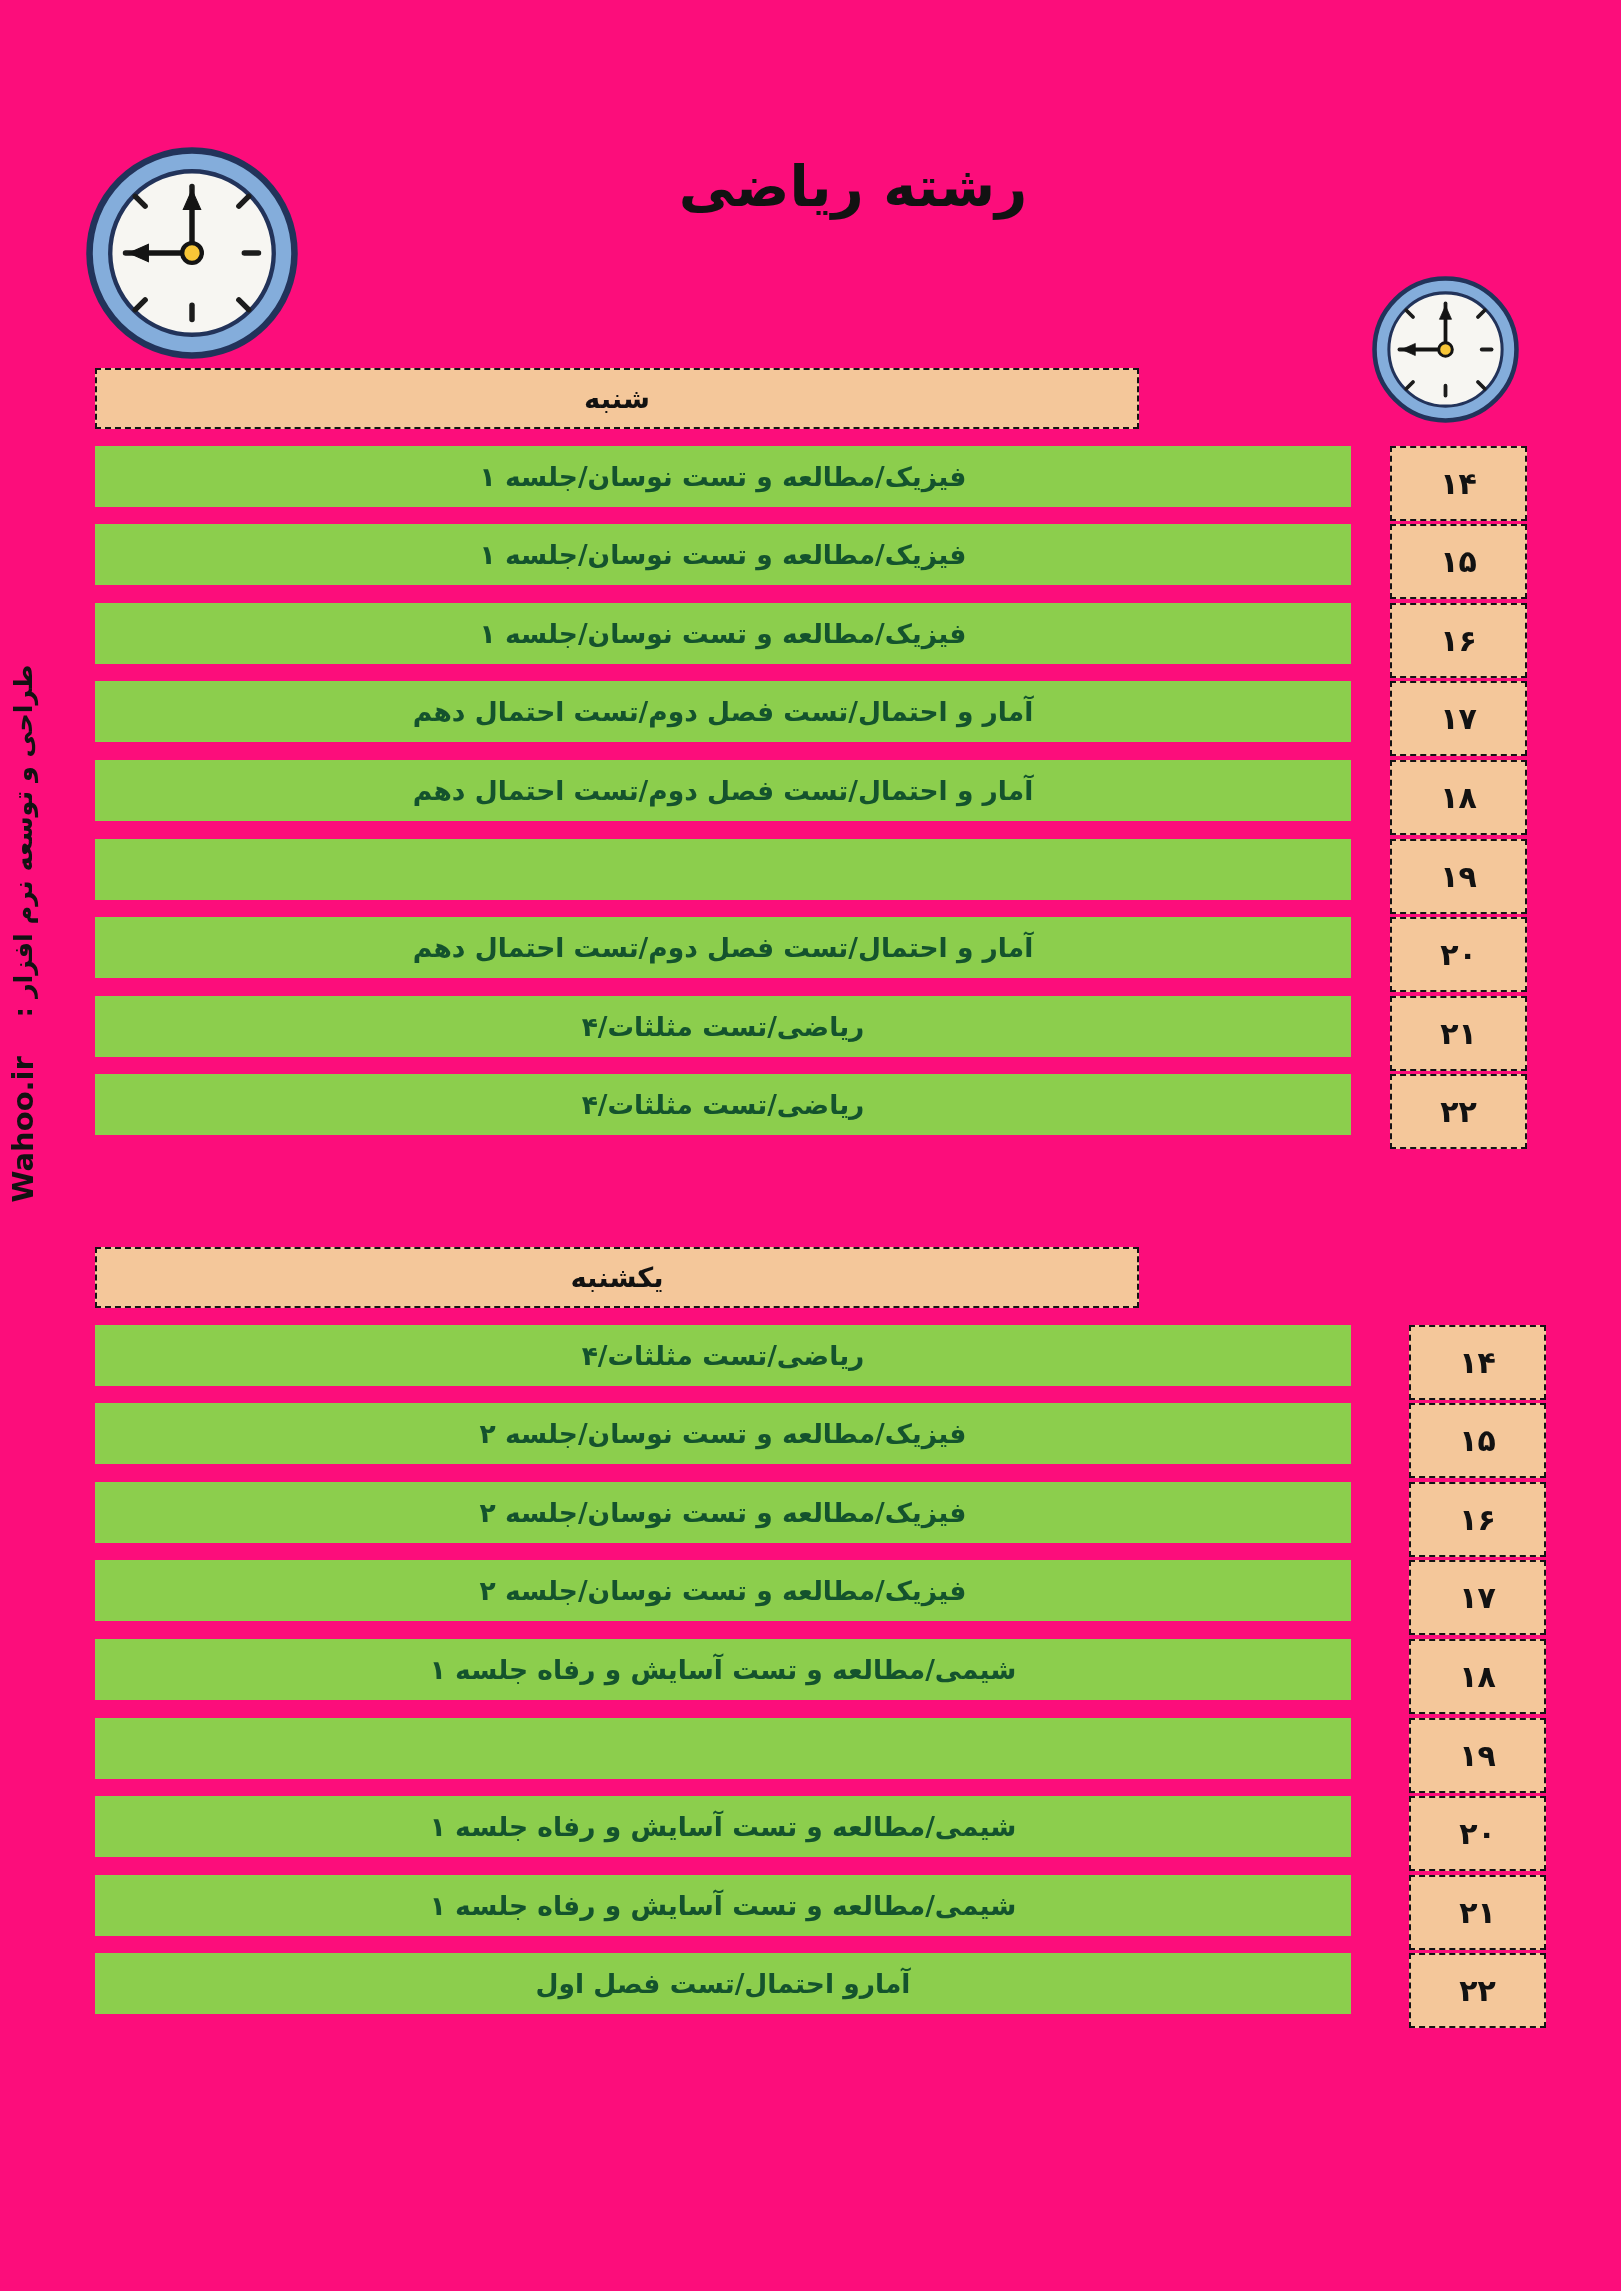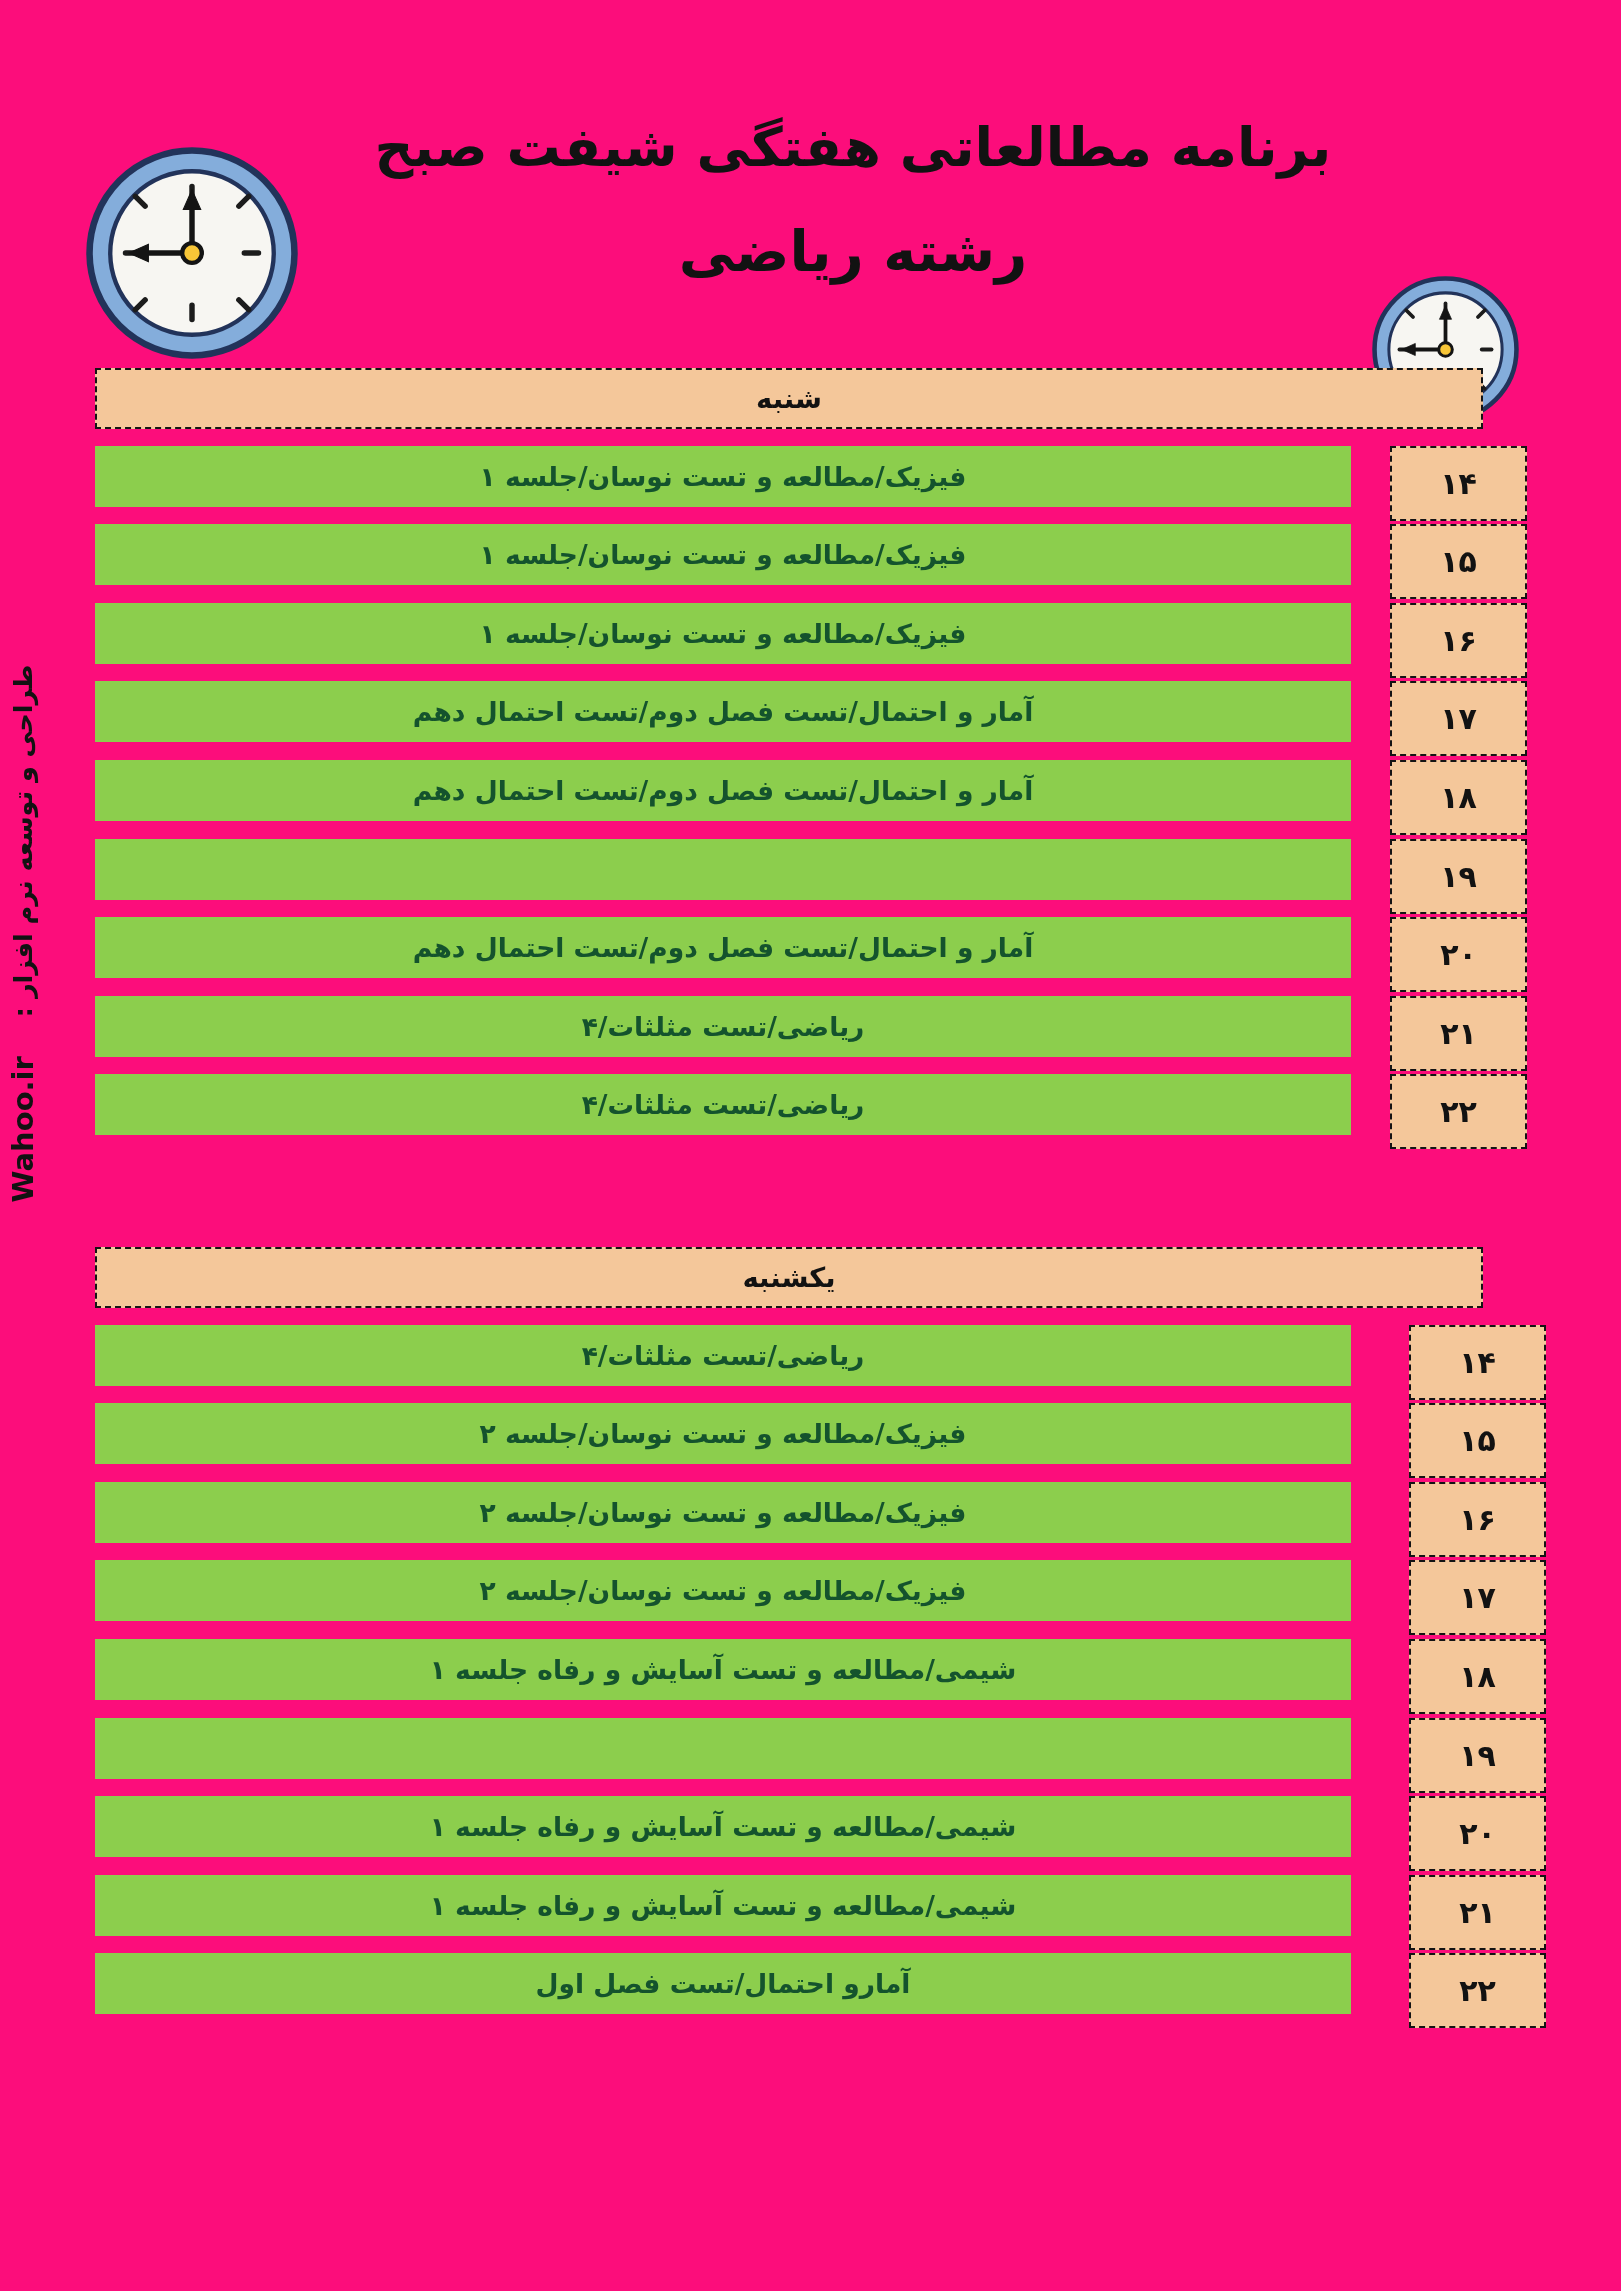--- a/index.html
+++ b/index.html
@@ -16,21 +16,21 @@
   .title2{font-size:56px;font-weight:bold;color:var(--ink,#121212);margin-top:37px;line-height:1.2;}
   
   .clock{position:absolute;}
   .clock-left{left:83px;top:144px;width:218px;height:218px;}
   .clock-right{left:1370px;top:274px;width:151px;height:151px;}
   
   .sec{position:absolute;left:95px;}
   .sec1{top:368px;}
   .sec2{top:1209px;margin-top:38px;}
   .day-header{
-    width:1388px;height:61px;
+    width:1044px;height:61px;
     background:var(--box_peach,#F4C79A);
     border:2px dashed #141414;
     box-sizing:border-box;
     display:flex;align-items:center;justify-content:center;
     font-size:27.4px;font-weight:700;color:var(--ink,#121212);
     margin-bottom:16.7px;
   }
   .row{display:flex;height:61px;margin-bottom:17.6px;}
   .task-bar{
     width:1256px;height:61px;
@@ -104,21 +104,20 @@
     <g stroke="#141414" stroke-width="5" fill="#141414">
       <line x1="100" y1="104" x2="100" y2="58"></line>
       <polygon points="100,42 92,60 108,60" stroke-width="1"></polygon>
       <line x1="100" y1="100" x2="58" y2="100"></line>
       <polygon points="42,100 60,92 60,108" stroke-width="1"></polygon>
     </g>
     <circle cx="100" cy="100" r="9" style="fill:var(--clock_yellow,#F8C637);stroke:#141414;stroke-width:4"></circle>
   </svg>
 
   <div class="titles">
-    <div class="title1" dir="rtl">برنامه مطالعاتی هفتگی شیفت صبح</div>
     <div class="title2" dir="rtl">رشته ریاضی</div>
   </div>
 
   <div class="watermark">
     <span>طراحی و توسعه نرم افزار :</span>
     <span class="wm-site">Wahoo.ir</span>
   </div>
 
   <section class="sec sec1">
     <div class="day-header" dir="rtl">شنبه</div>

